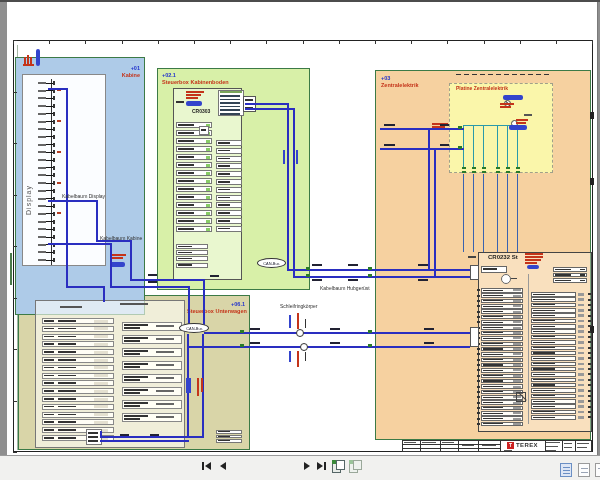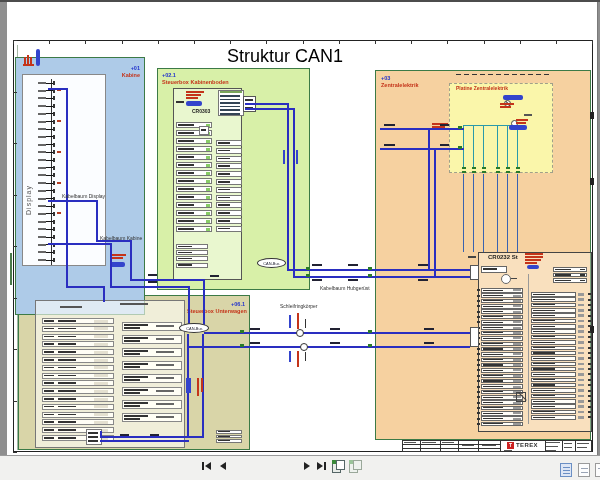--- a/index.html
+++ b/index.html
@@ -55,21 +55,20 @@
 </style>
 </head>
 <body>
 
 <div class="screen">
   <div class="page"></div>
   <div class="top-edge"></div>
   <div class="frame"></div>
   <div class="inner-margin"></div>
 
-  <div class="title">Struktur CAN1</div>
 
   <div class="region r-unterwagen"></div>
   <div class="rlabel" style="left:187px;top:301px;width:58px;text-align:right;">
     <div class="rcode">+06.1</div>
     <div class="rname">Steuerbox Unterwagen</div>
   </div>
 
   <div class="region r-kabine"></div>
   <div class="rlabel" style="left:95px;top:65px;width:45px;text-align:right;">
     <div class="rcode">+01</div>

